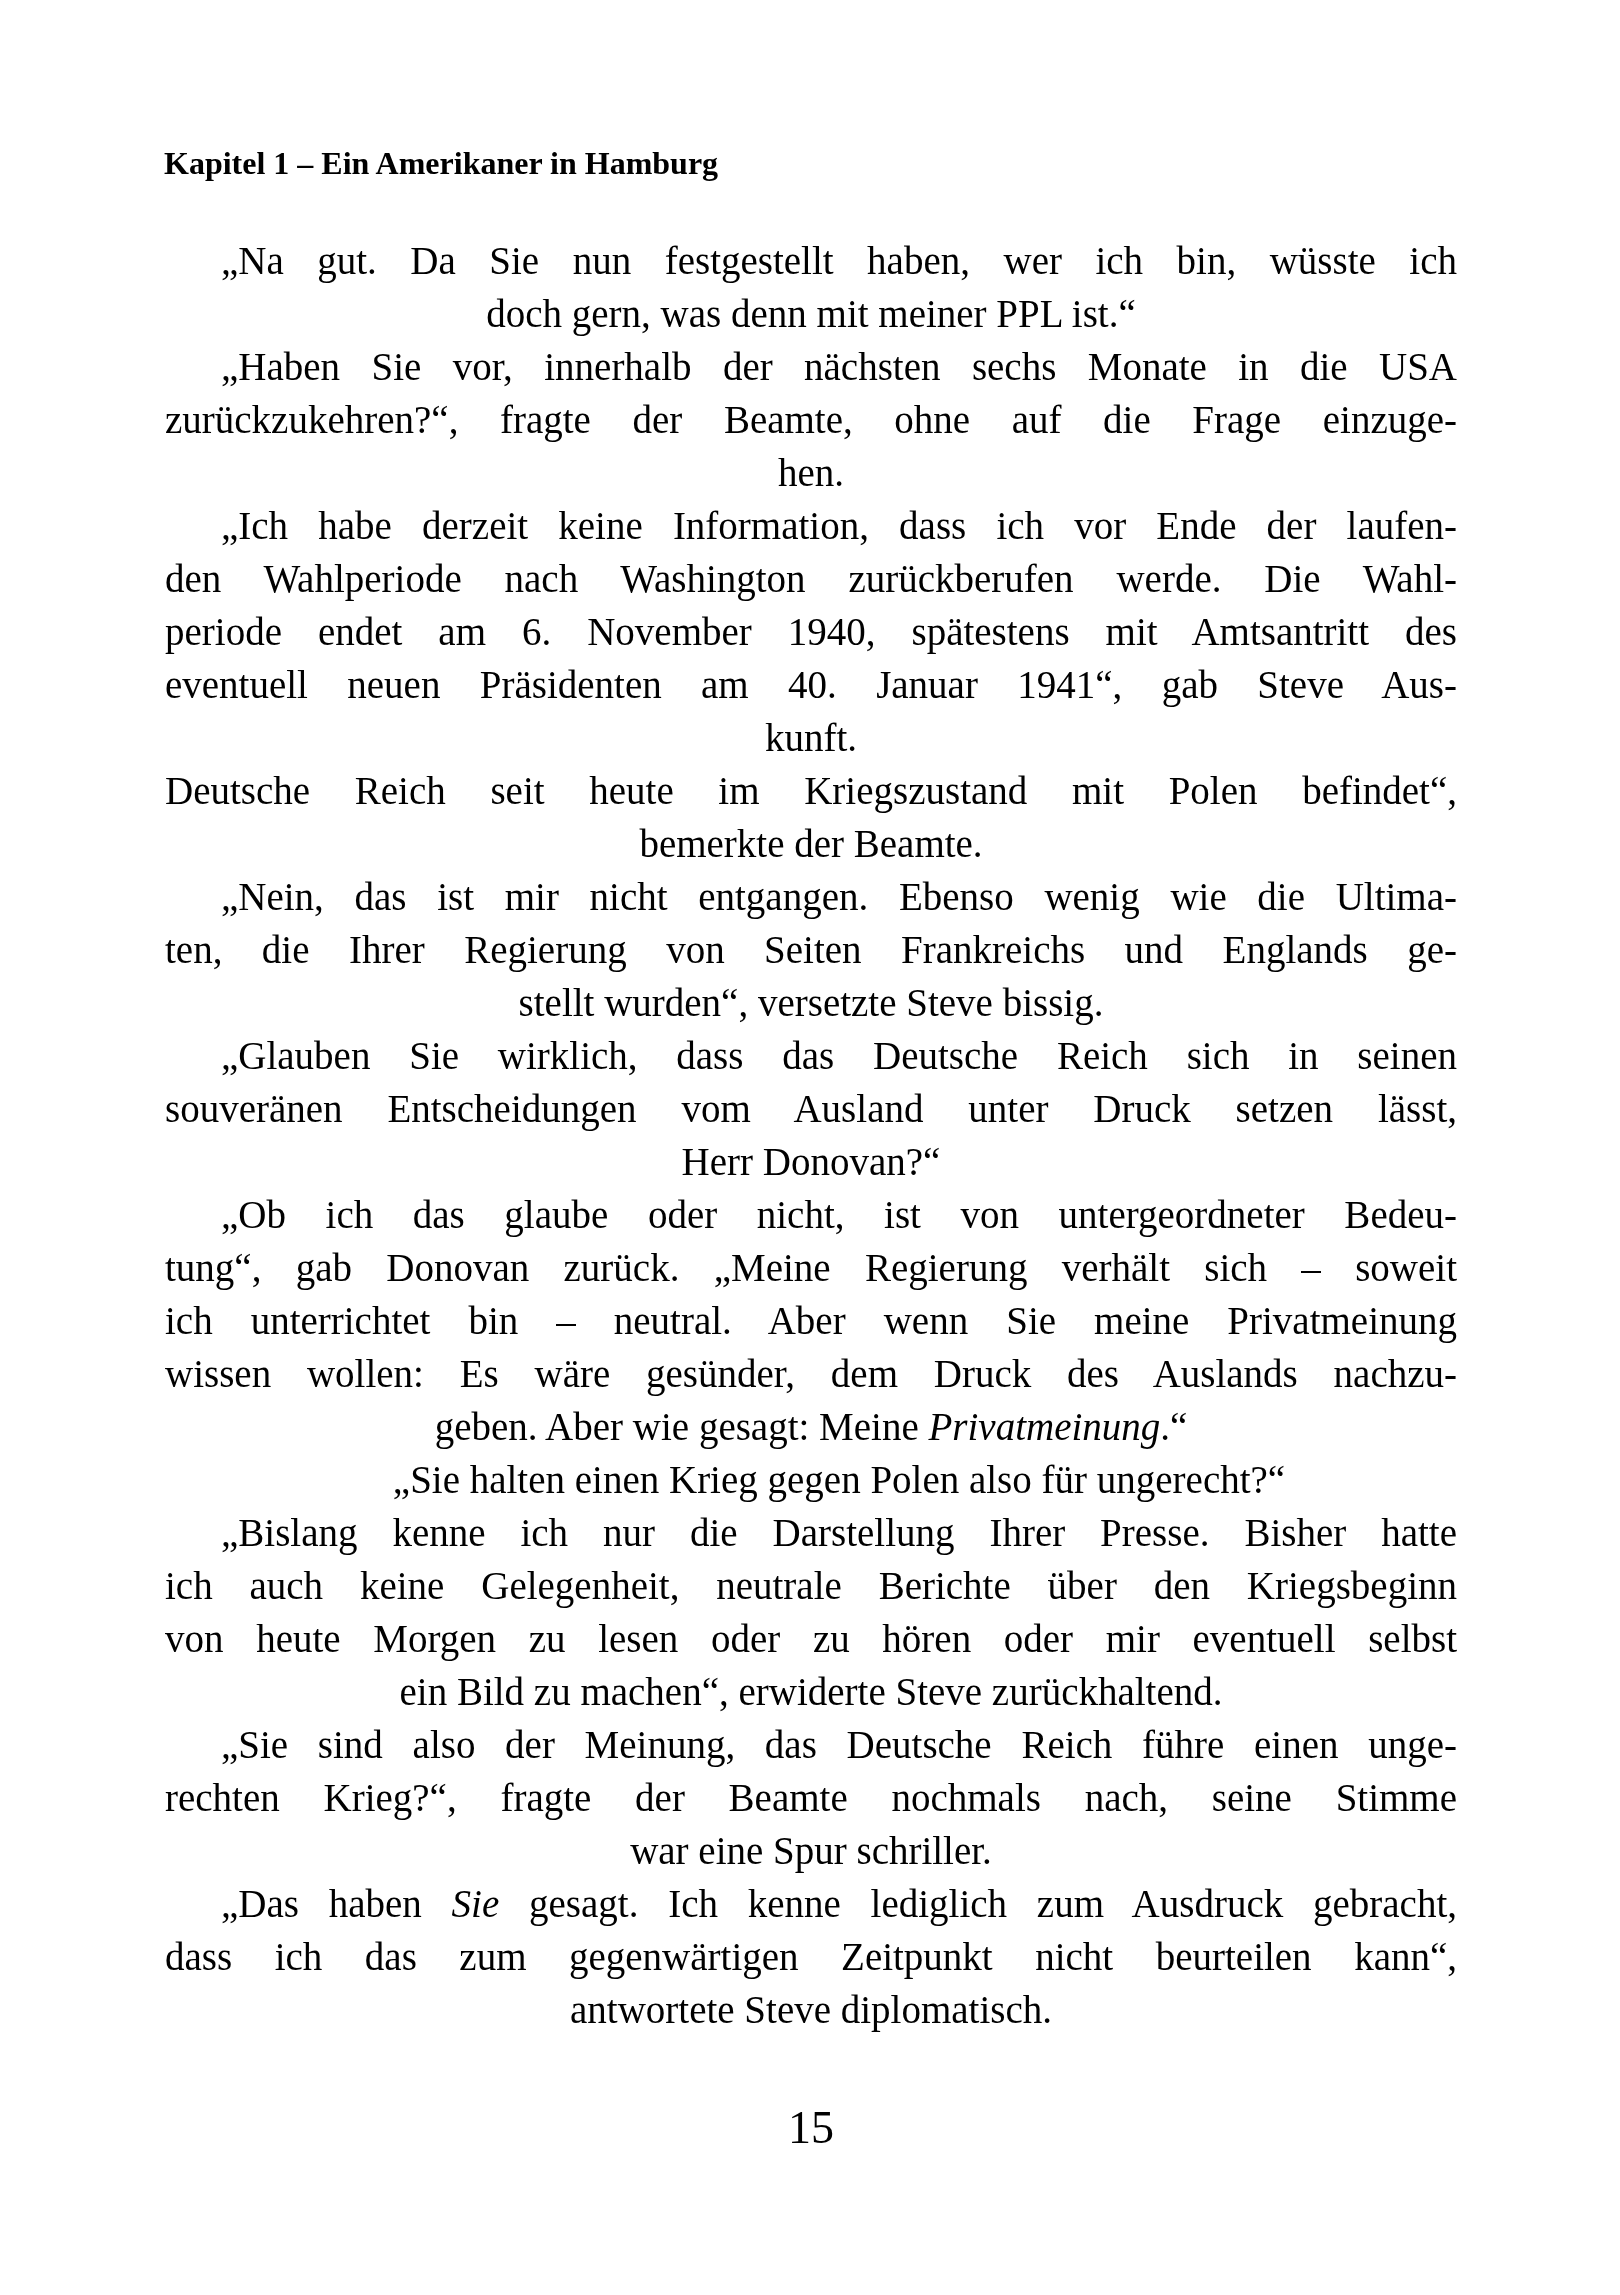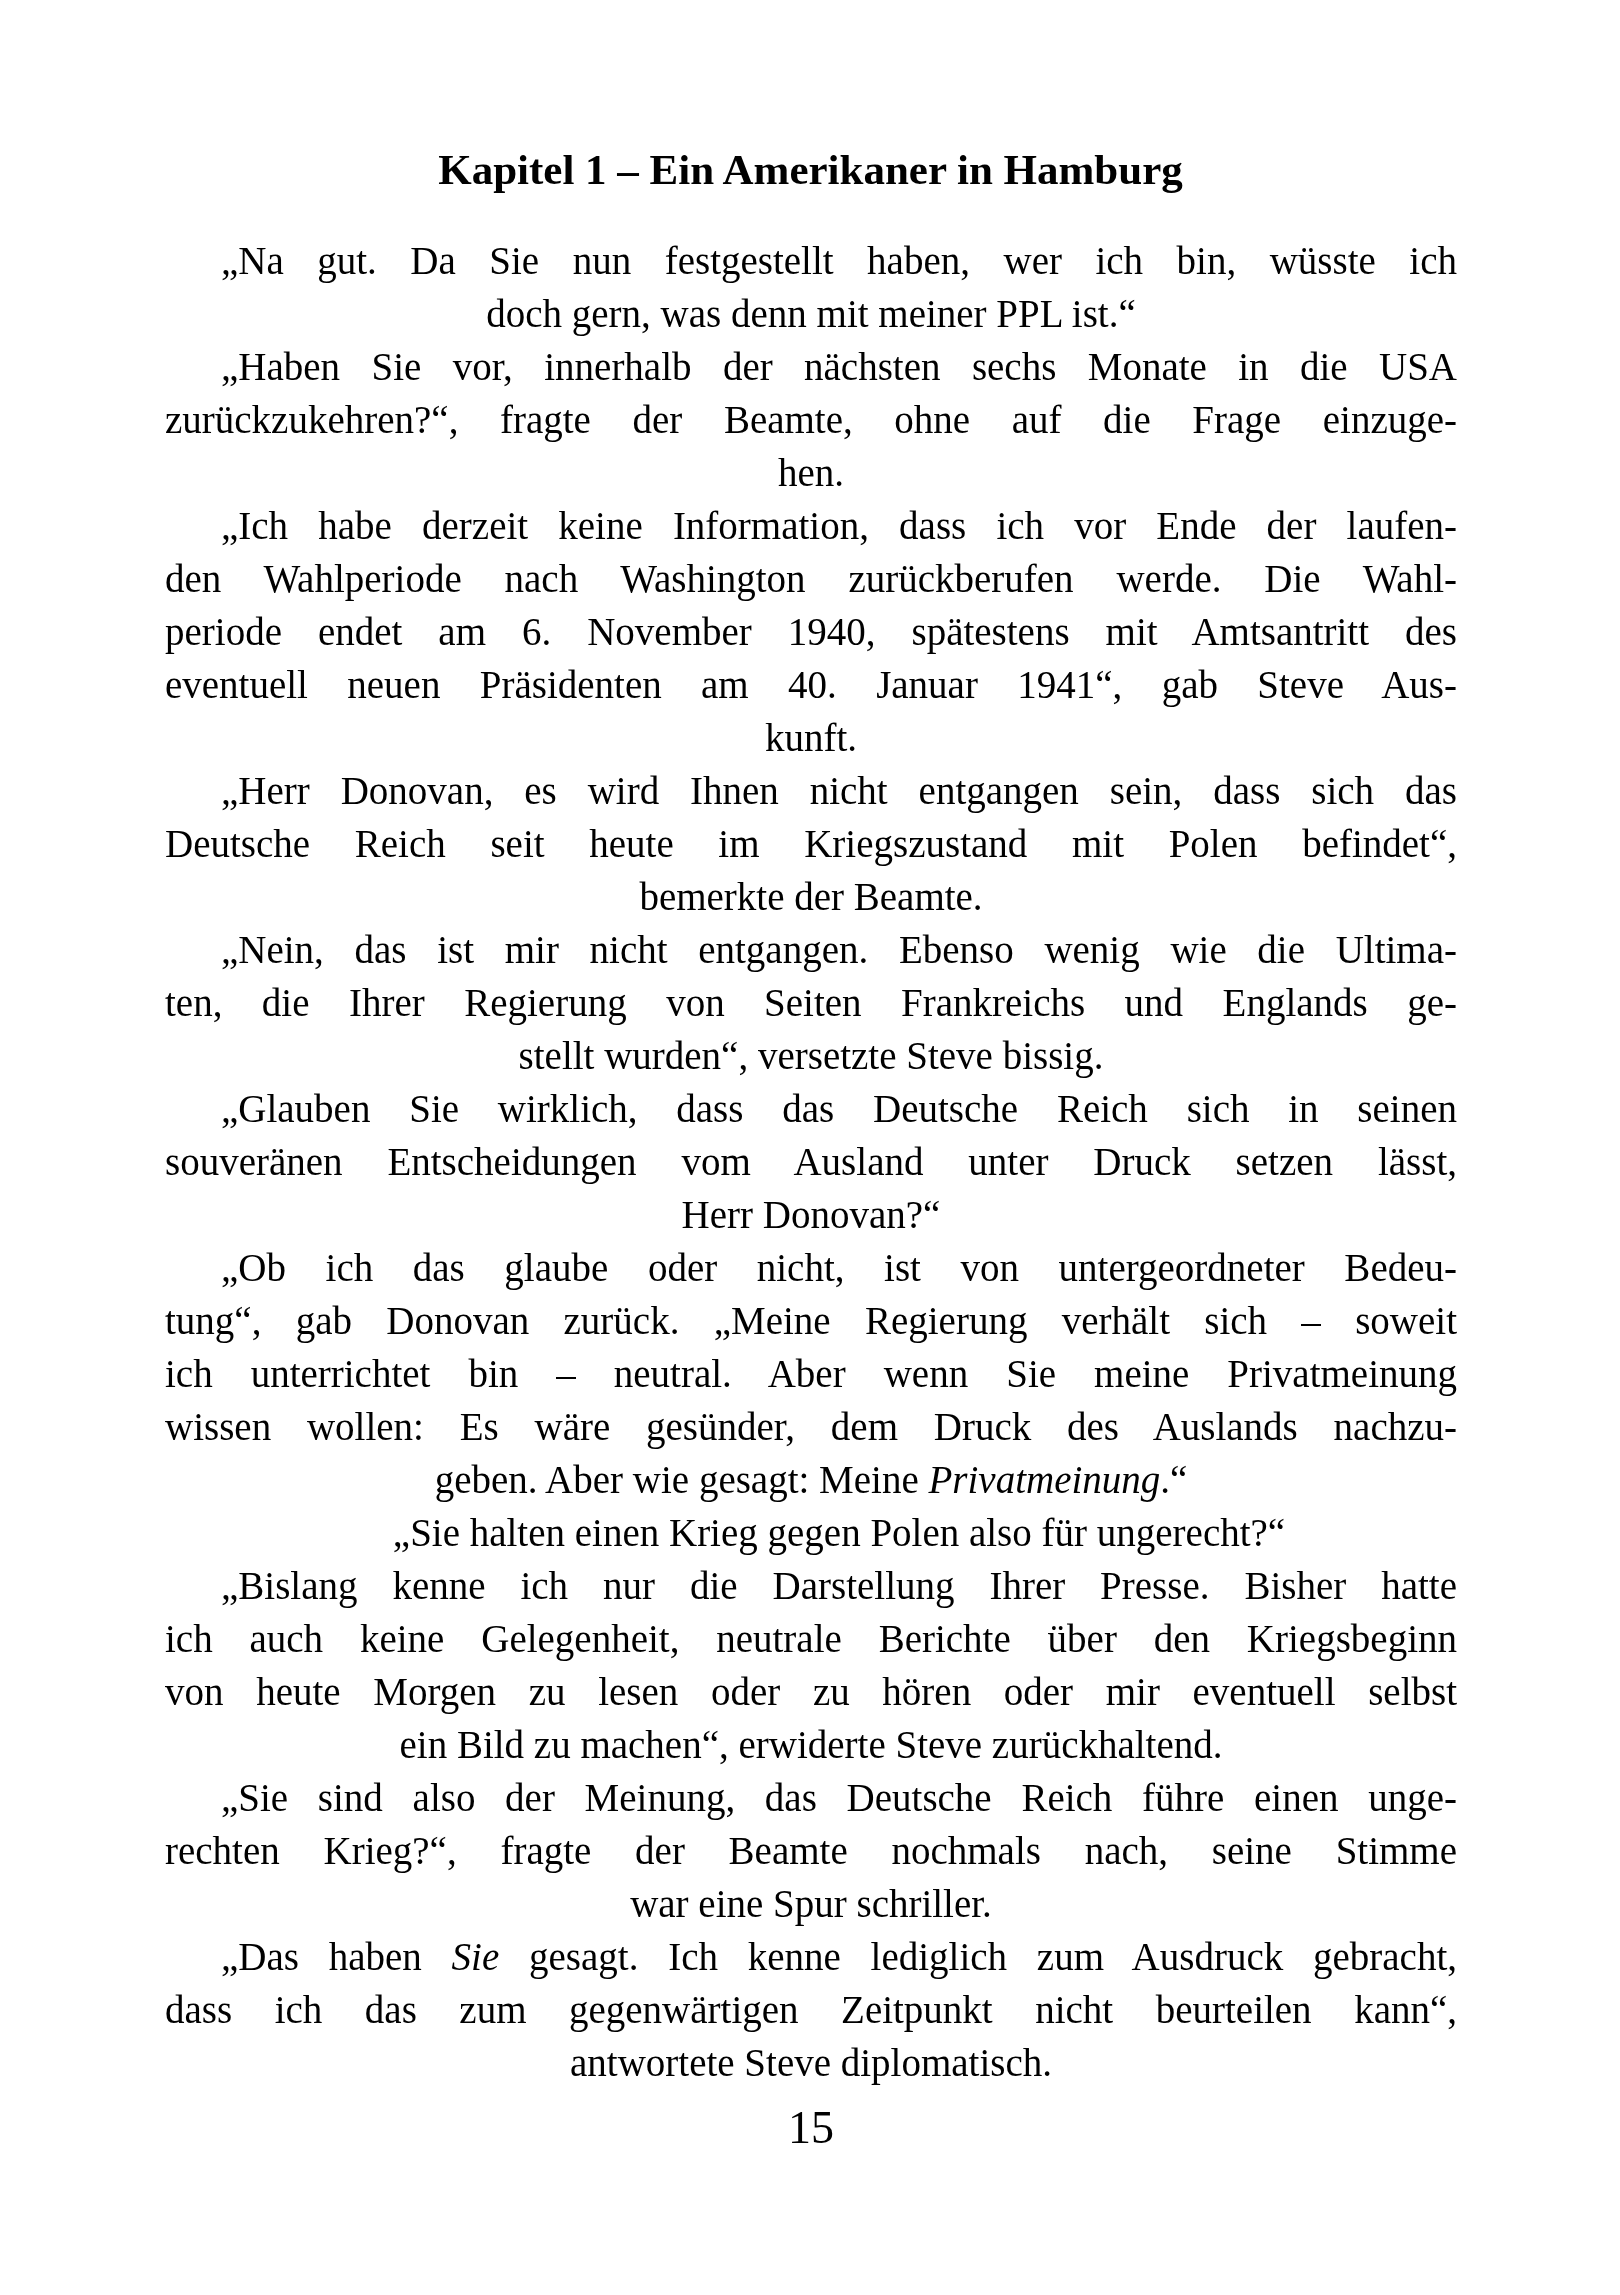--- a/index.html
+++ b/index.html
@@ -10,22 +10,21 @@
     background: #ffffff;
     color: #000000;
     font-family: "Liberation Serif", "DejaVu Serif", serif;
     overflow: hidden;
   }
   .chapter-heading {
     position: absolute;
     top: 144px;
     left: 164px;
     width: 1293px;
-    text-align: center;
-    font-size: 43px;
+    font-size: 32px;
     font-weight: bold;
     line-height: 1.2;
     white-space: nowrap;
   }
   .body-text {
     position: absolute;
     top: 234px;
     left: 165px;
     width: 1292px;
     font-size: 39px;
@@ -68,21 +67,20 @@
         <div class="line"><span>hen.</span></div>
       </div>
       <div class="para">
         <div class="line first j"><span>„Ich habe derzeit keine Information, dass ich vor Ende der laufen-</span></div>
         <div class="line j"><span>den Wahlperiode nach Washington zurückberufen werde. Die Wahl-</span></div>
         <div class="line j"><span>periode endet am 6. November 1940, spätestens mit Amtsantritt des</span></div>
         <div class="line j"><span>eventuell neuen Präsidenten am 40. Januar 1941“, gab Steve Aus-</span></div>
         <div class="line"><span>kunft.</span></div>
       </div>
       <div class="para">
-        <div class="line first j"><span>„Herr Donovan, es wird Ihnen nicht entgangen sein, dass sich das</span></div>
         <div class="line j"><span>Deutsche Reich seit heute im Kriegszustand mit Polen befindet“,</span></div>
         <div class="line"><span>bemerkte der Beamte.</span></div>
       </div>
       <div class="para">
         <div class="line first j"><span>„Nein, das ist mir nicht entgangen. Ebenso wenig wie die Ultima-</span></div>
         <div class="line j"><span>ten, die Ihrer Regierung von Seiten Frankreichs und Englands ge-</span></div>
         <div class="line"><span>stellt wurden“, versetzte Steve bissig.</span></div>
       </div>
       <div class="para">
         <div class="line first j"><span>„Glauben Sie wirklich, dass das Deutsche Reich sich in seinen</span></div>

